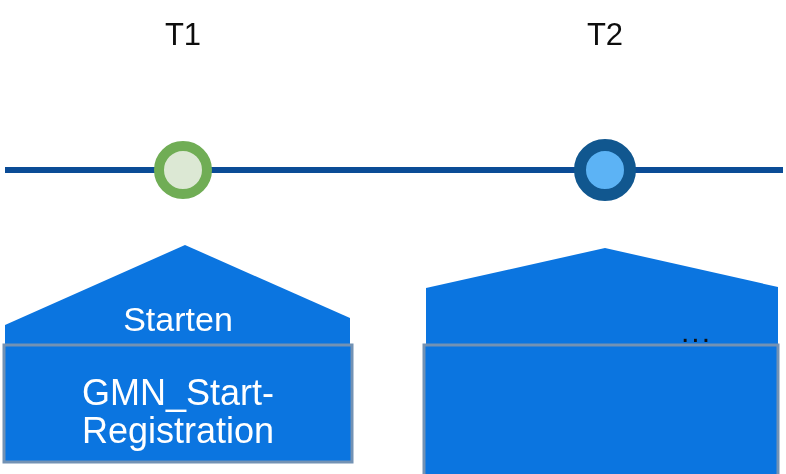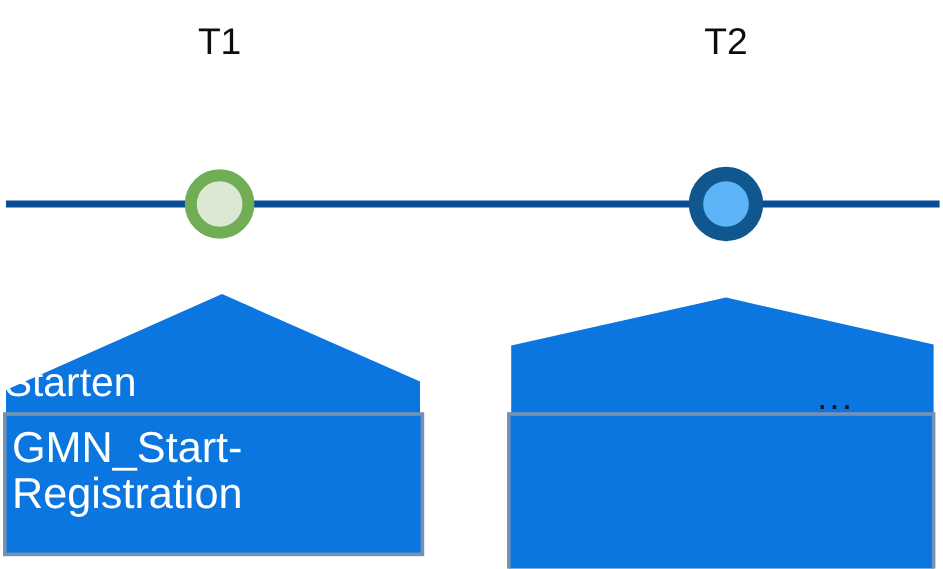--- a/index.html
+++ b/index.html
@@ -32,20 +32,21 @@
     color: #0d0d0d;
     text-align: center;
     white-space: nowrap;
     line-height: 1;
     user-select: none;
   }
   .shape-caption {
     position: absolute;
     font-family: "Liberation Sans", sans-serif;
     color: #ffffff;
+    text-align: center;
     line-height: 1.06;
     white-space: nowrap;
     user-select: none;
   }
   .shape-caption.body {
     white-space: normal;
   }
   .cap-starten { font-size: 34px; }
   .cap-aanvullen { font-size: 34px; }
   .cap-body { font-size: 36px; }
@@ -80,19 +81,19 @@
 
     <circle cx="605" cy="170" r="25" fill="#5CB3F5" stroke="#11578F" stroke-width="12"></circle>
   </svg>
 
   <div class="tick-label" style="left:143px; top:19px; width:80px;">T1</div>
 
   <div class="tick-label" style="left:565px; top:19px; width:80px;text-align:center;">T2</div>
 
   <div class="shape-caption cap-starten" style="left:4px; top:301px; width:348px;">Starten</div>
 
-  <div class="shape-caption body cap-body" style="left:10px; top:354px; width:336px;">GMN_Start-Registration</div>
+  <div class="shape-caption body cap-body" style="left:10px; top:374px; width:336px;">GMN_Start-Registration</div>
 
 
   <div class="ellipsis-mark" style="left:681px; top:317px;">...</div>
 
 
 </div>
 
 </body></html>

